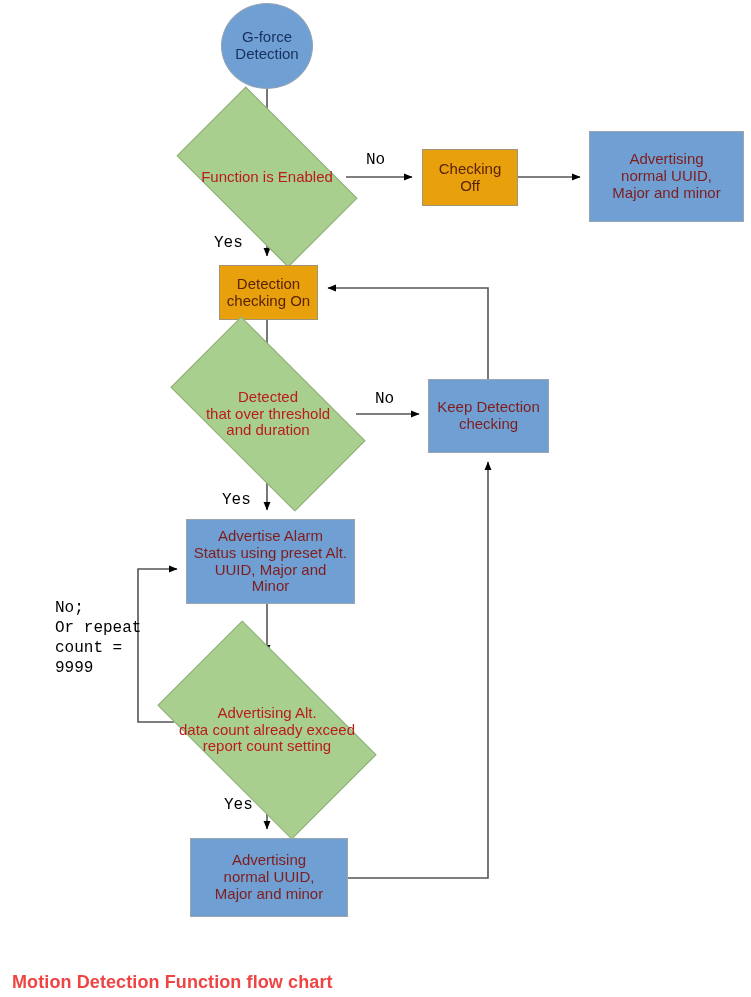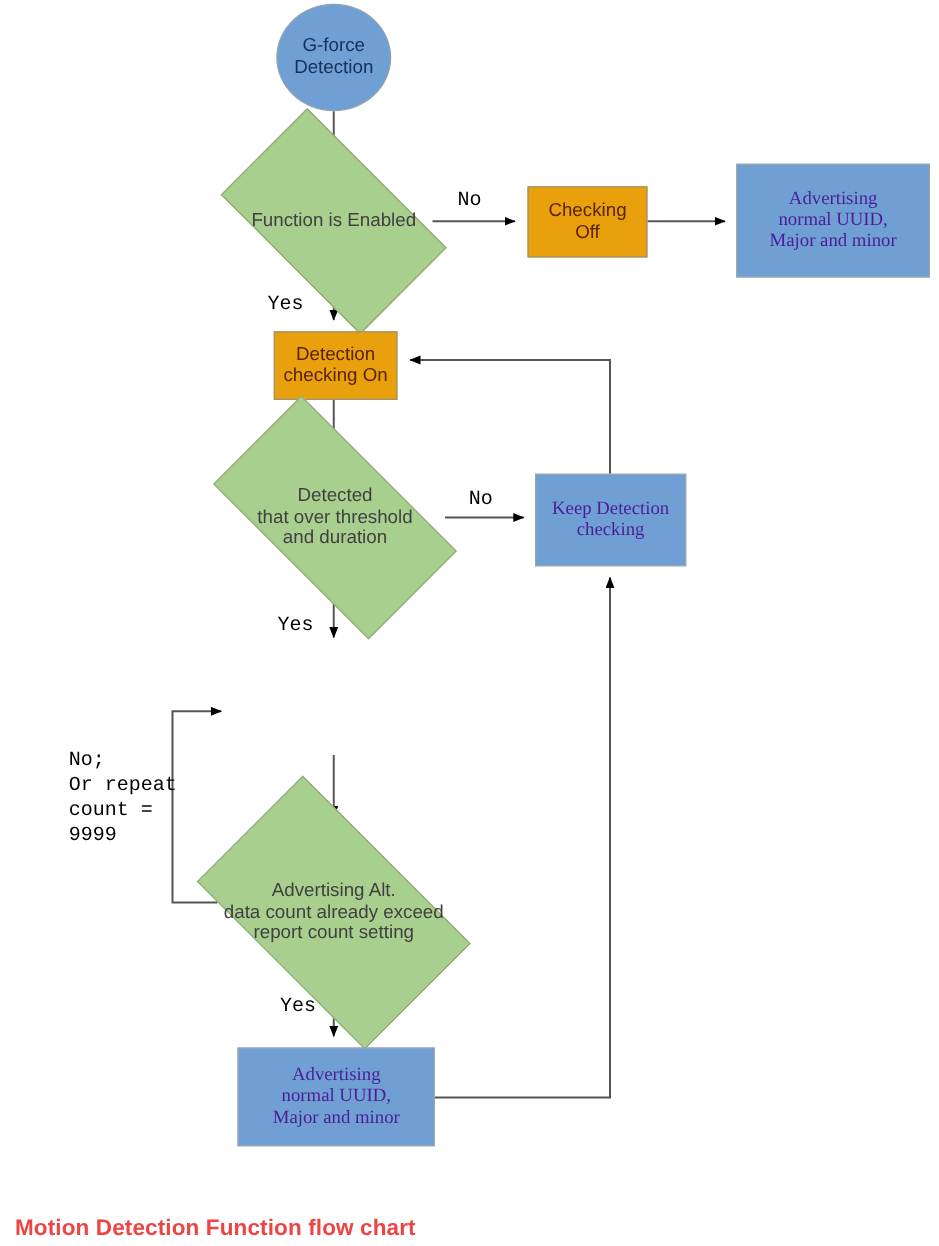--- a/index.html
+++ b/index.html
@@ -31,37 +31,36 @@
     align-items: center;
     justify-content: center;
     text-align: center;
     box-sizing: border-box;
     line-height: 1.12;
     white-space: pre-line;
   }
   .node.process {
     background: #6f9fd3;
     border: 1px solid #9aa6ae;
-    color: #4c1d95;
-    font-family: Liberation Serif, serif;
+    color: #7f1d1d;
   }
   .node.action {
     background: #e8a00c;
     border: 1px solid #9e9478;
     color: #5a2206;
   }
   .node.terminator {
     background: #6f9fd3;
     border: 1px solid #8fa3b4;
     border-radius: 50%;
     color: #17305c;
   }
   .node.decision {
     background: transparent;
-    color: #404040;
+    color: #b91c1c;
   }
   .diamond-shape {
     position: absolute;
     left: 0;
     top: 0;
     width: 100%;
     height: 100%;
     background: #a9cf8f;
     border: 1px solid #8fae79;
     transform: rotate(45deg);
@@ -161,20 +160,26 @@
 checking</span>
   </div>
 
   <div class="node decision" style="left:180px; top:364px; width:176px; height:100px; font-size:15px;">
     <span class="diamond-shape"></span>
     <span class="diamond-label">Detected
 that over threshold
 and duration</span>
   </div>
 
+  <div class="node process" style="left:186px; top:519px; width:169px; height:85px; font-size:15px;">
+    <span>Advertise Alarm
+Status using preset Alt.
+UUID, Major and
+Minor</span>
+  </div>
 
   <div class="node decision" style="left:172px; top:670px; width:190px; height:120px; font-size:15px;">
     <span class="diamond-shape"></span>
     <span class="diamond-label">Advertising Alt.
 data count already exceed
 report count setting</span>
   </div>
 
   <div class="node process" style="left:190px; top:838px; width:158px; height:79px; font-size:15px;">
     <span>Advertising

